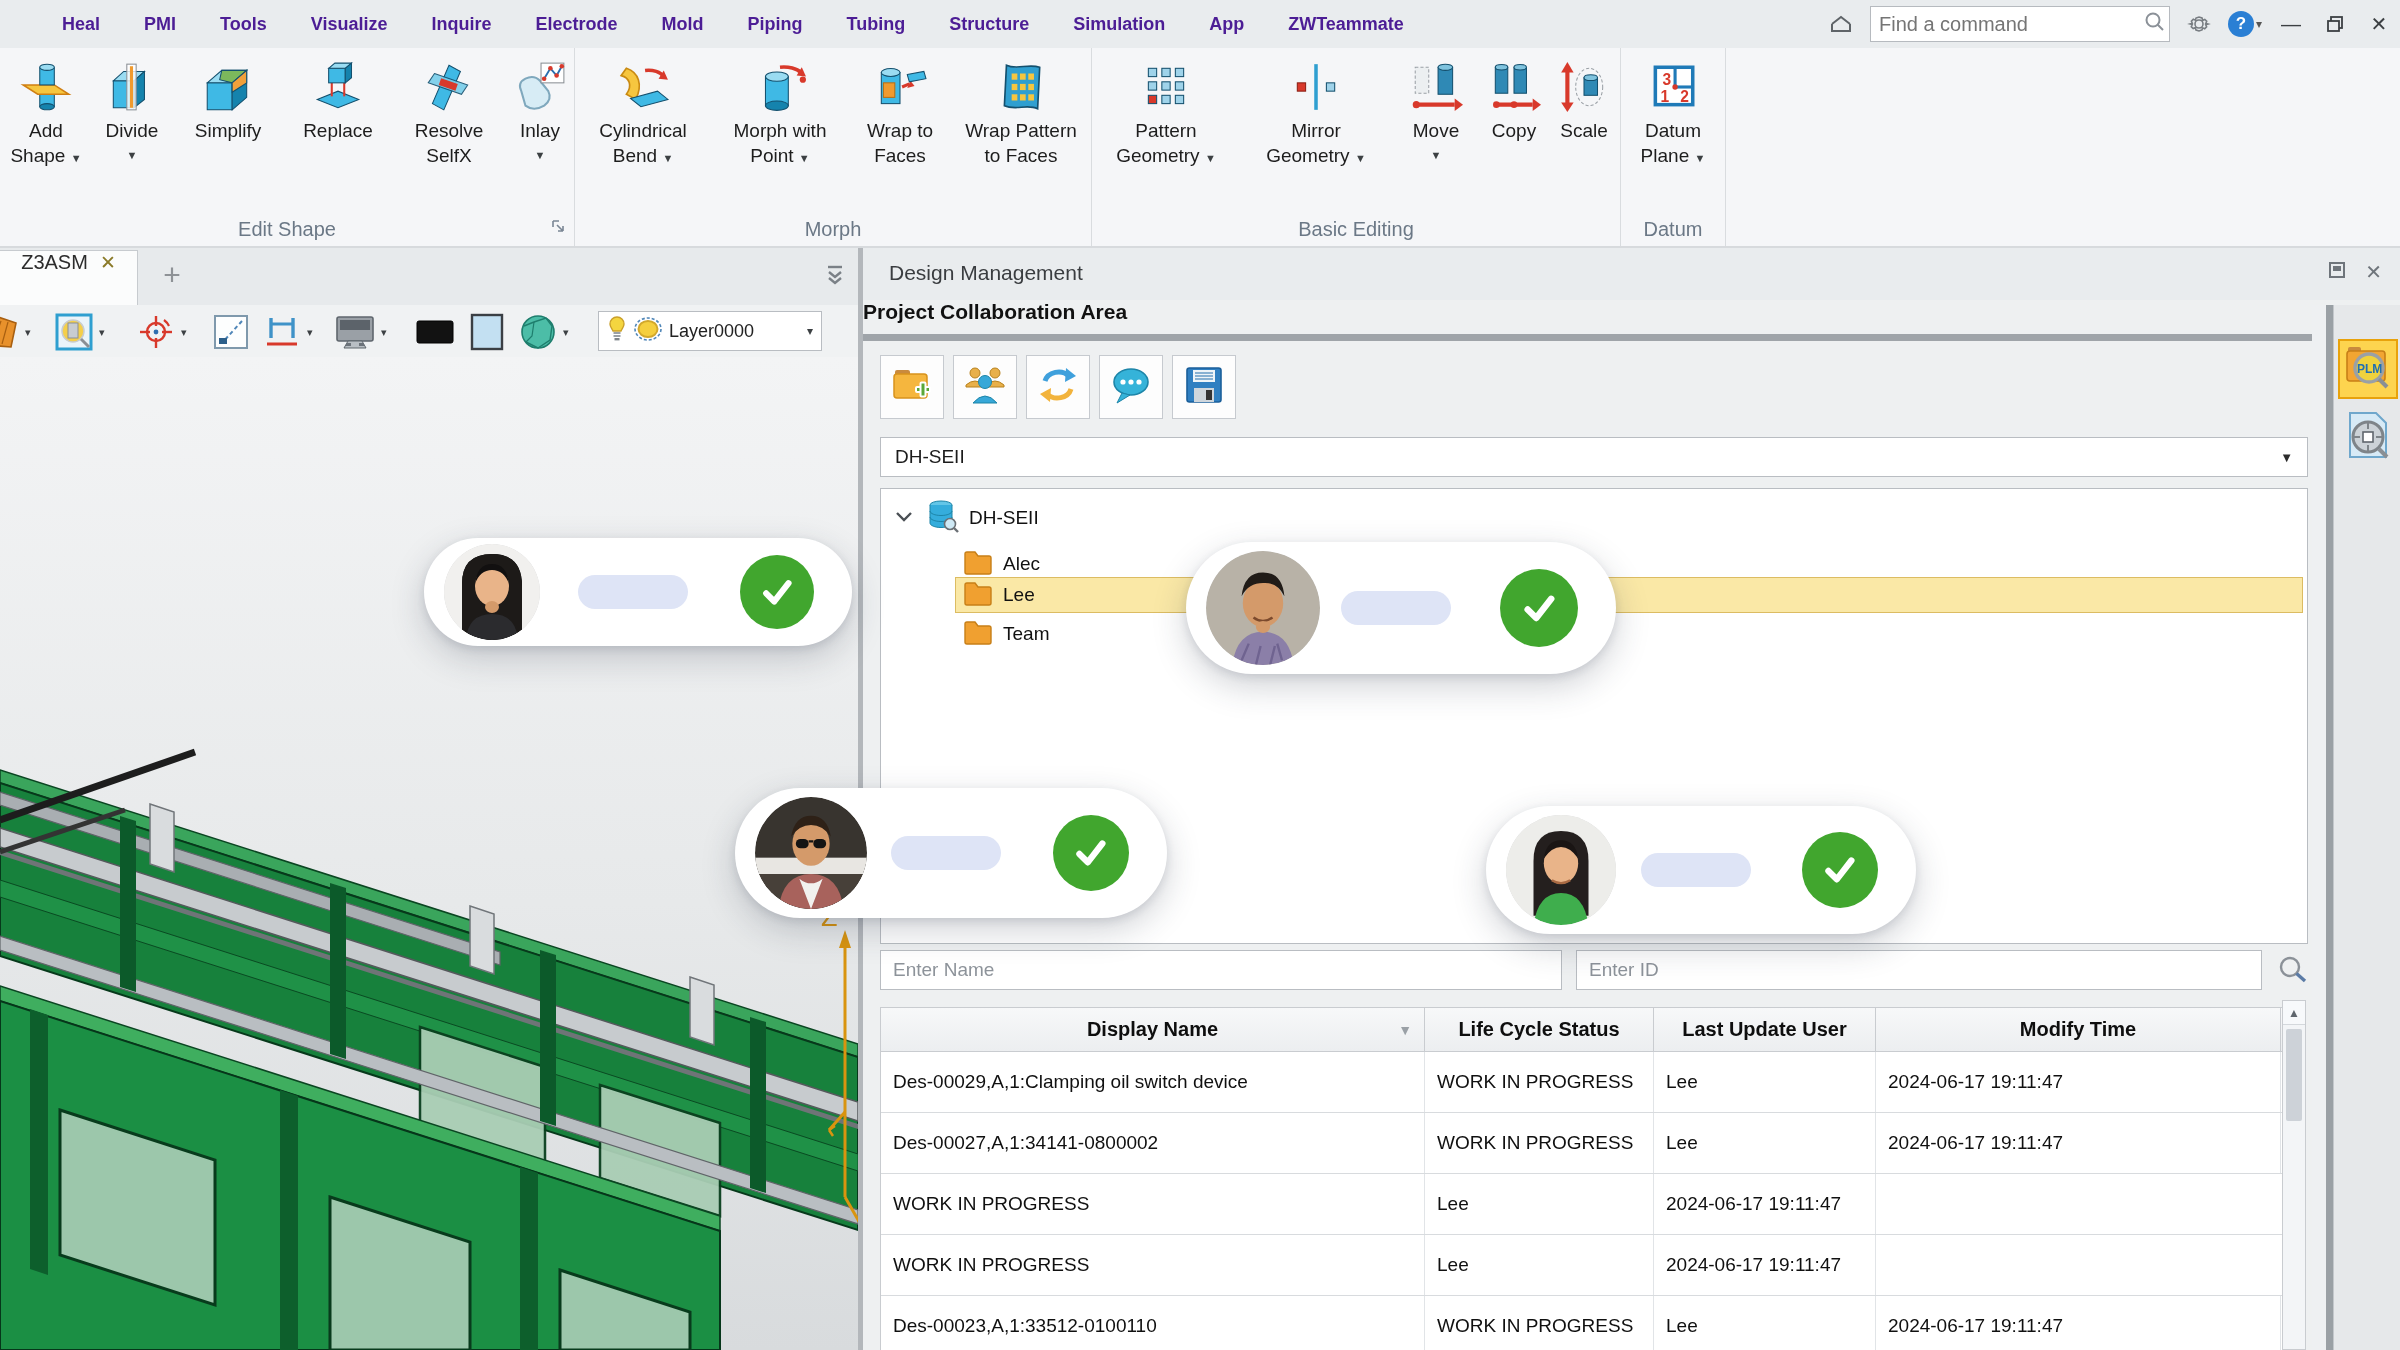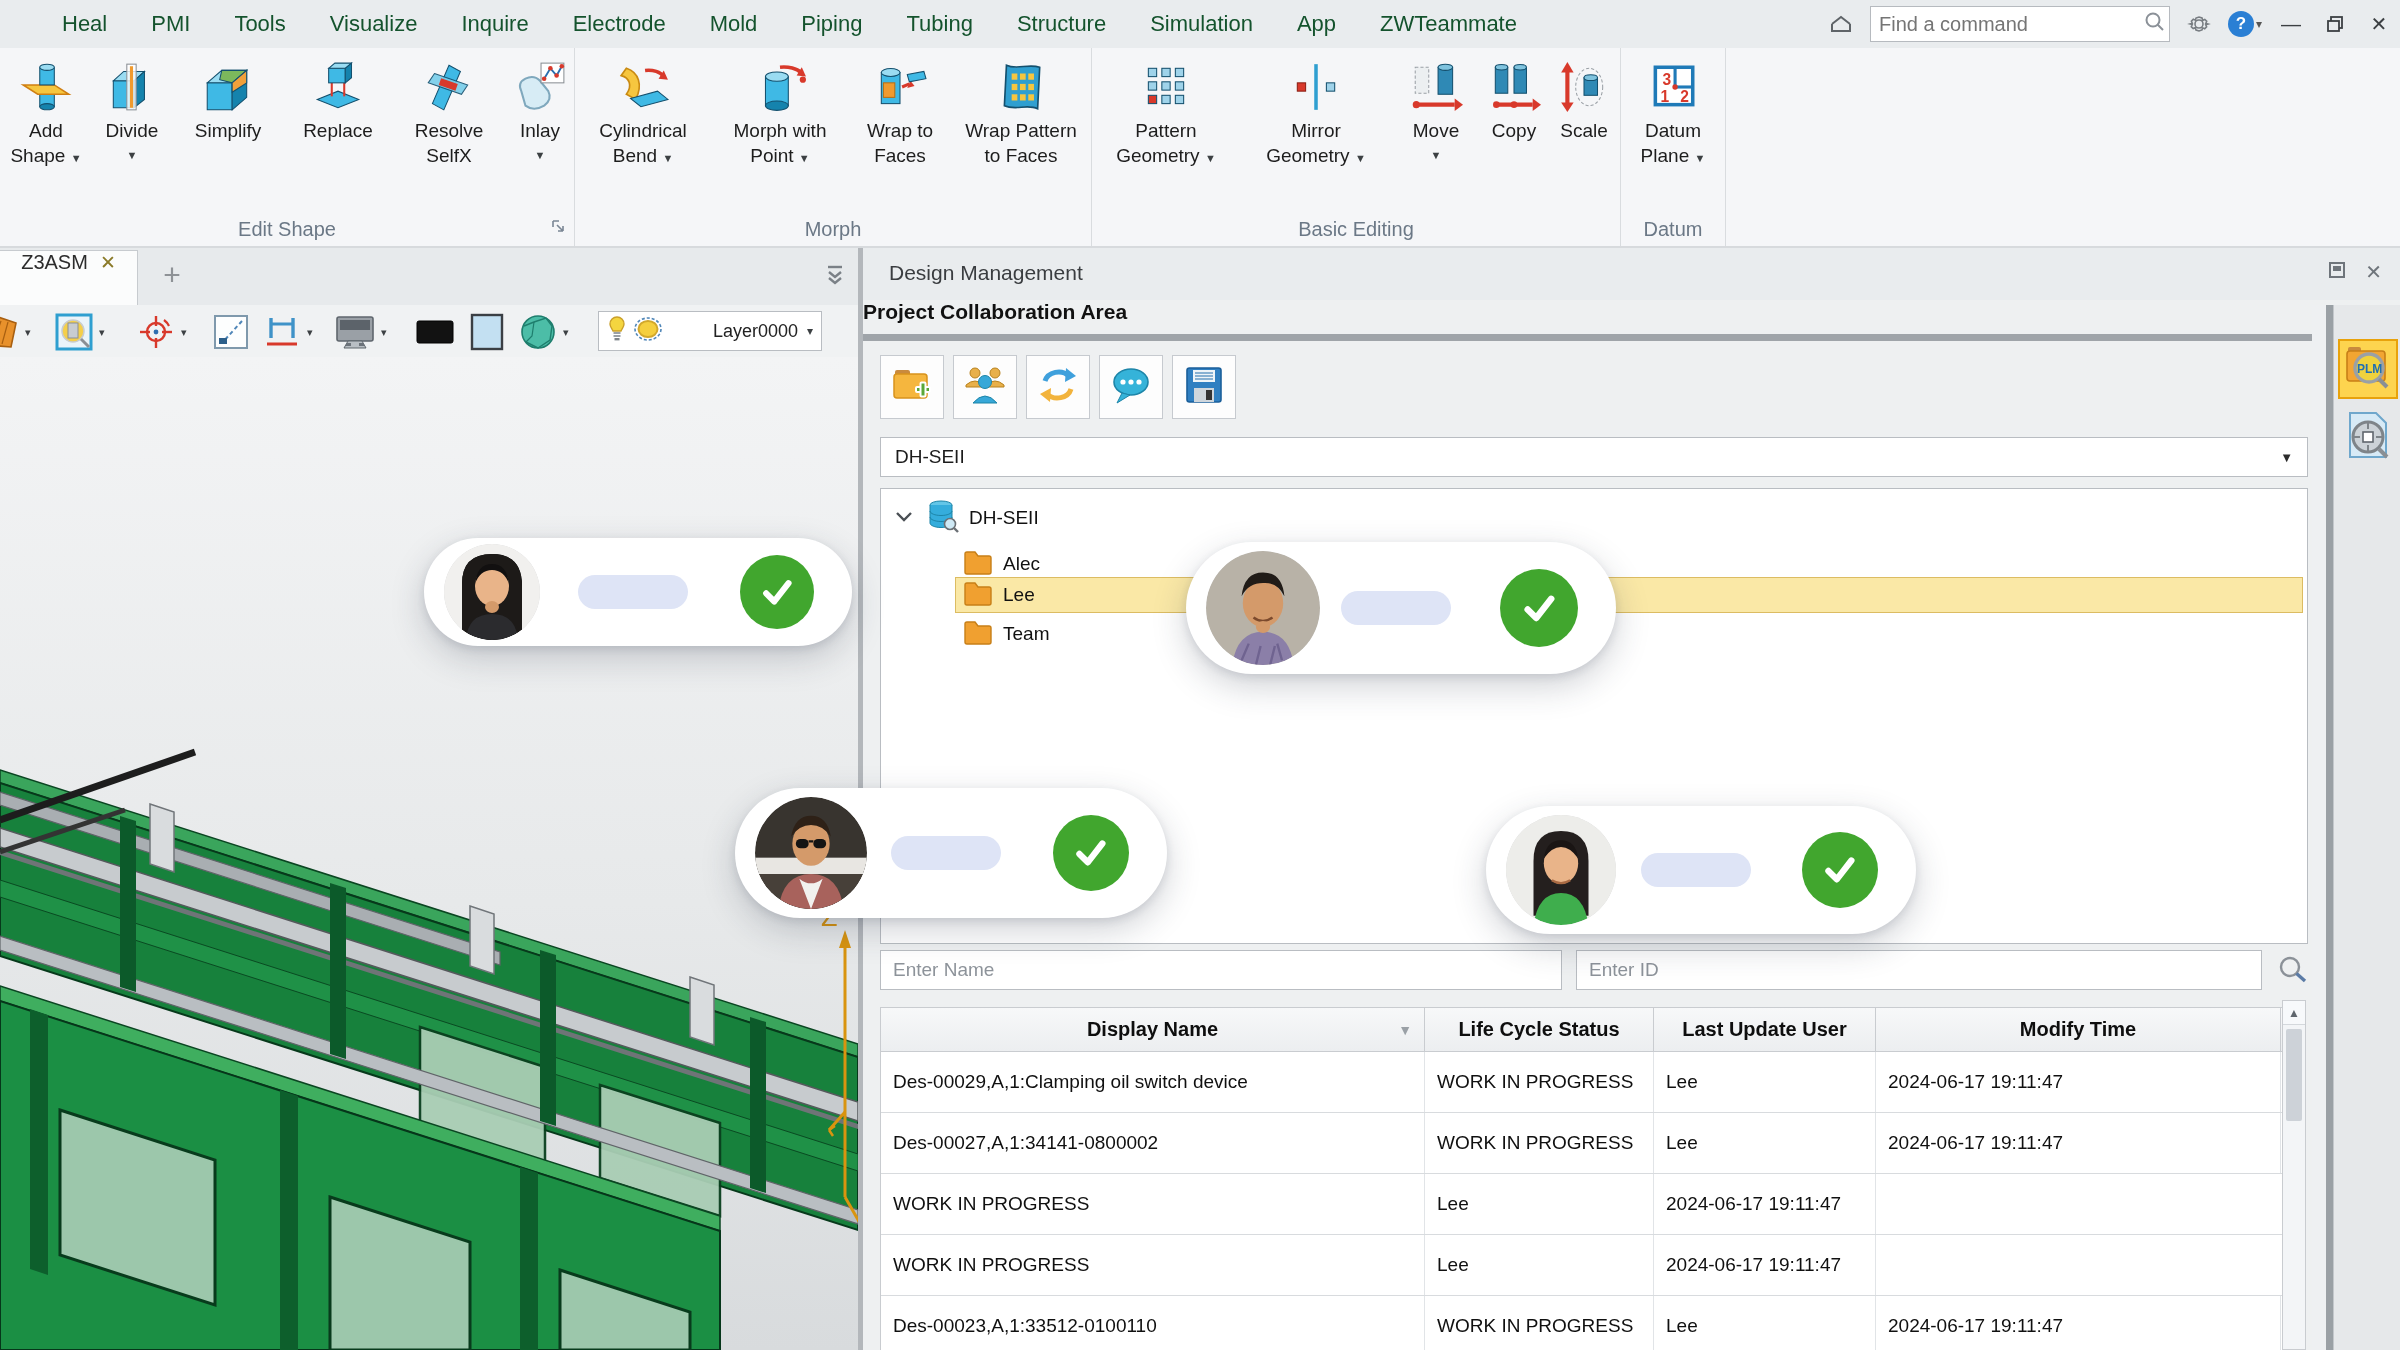--- a/index.html
+++ b/index.html
@@ -3,21 +3,21 @@
 <meta charset="utf-8">
 <style>
   * { margin:0; padding:0; box-sizing:border-box; }
   html,body { width:2400px; height:1350px; overflow:hidden; }
   body { font-family:"Liberation Sans","DejaVu Sans",sans-serif; background:#fff; color:#222; }
   #app { position:relative; width:2400px; height:1350px; background:#e9ecee; overflow:hidden; }
 
   
   #titlebar { position:absolute; left:0; top:0; width:2400px; height:48px; background:#e9ecee; display:flex; align-items:center; }
   #menu-items { display:flex; padding-left:40px; }
-  .menu-item { font-size:22px; color:#14532d; padding:6px 22px; white-space:nowrap; cursor:default; }
+  .menu-item { font-size:18px; color:#4c1d95; padding:6px 22px; white-space:nowrap; cursor:default;font-weight:bold; }
   #titlebar-right { position:absolute; right:6px; top:0; height:48px; display:flex; align-items:center; gap:14px; }
   #cmd-search { width:300px; height:36px; background:#fff; border:1px solid #b6babf; display:flex; align-items:center; padding:0 8px; }
   #cmd-search input { flex:1; border:none; outline:none; font-size:20px; color:#555; background:transparent; font-family:inherit; }
   .tb-ico { width:30px; height:30px; display:flex; align-items:center; justify-content:center; color:#5f6468; }
   .win-btn { width:30px; height:30px; display:flex; align-items:center; justify-content:center; color:#3c4043; font-size:20px; }
   #help-badge { width:26px; height:26px; border-radius:50%; background:#2a7fd4; color:#fff; font-weight:bold; font-size:17px; display:flex; align-items:center; justify-content:center; }
   .mini-caret { font-size:12px; color:#555; margin-left:2px; }
 
   
   #ribbon { position:absolute; left:0; top:48px; width:2400px; height:200px; background:#f5f6f8; border-bottom:2px solid #d7dadd; display:flex; }
@@ -35,21 +35,21 @@
   #doc-tab { position:absolute; left:0; top:2px; width:138px; height:55px; background:#fbfcfc; border:1px solid #c7cbcf; border-left:none; border-bottom:none; display:flex; align-items:flex-start; justify-content:center; gap:12px; }
   #doc-tab .tab-label { font-size:20px; color:#2c2c2c; }
   #doc-tab .tab-close { color:#8a7a28; font-size:19px; font-weight:bold; }
   #new-tab-btn { position:absolute; left:152px; top:10px; width:40px; height:36px; color:#8e9296; font-size:30px; line-height:34px; text-align:center; }
   #pane-collapse { position:absolute; left:822px; top:264px; color:#7b8187; }
 
   #vtoolbar { position:absolute; left:0; top:305px; width:858px; height:52px; background:#f0f2f3; }
   .vt-ico { position:absolute; top:8px; height:38px; display:flex; align-items:center; }
   .vt-caret { font-size:11px; color:#3c4043; margin-left:5px; }
   #layer-combo { position:absolute; left:598px; top:6px; width:224px; height:40px; background:#fff; border:1px solid #b9bdc2; display:flex; align-items:center; padding:0 8px; gap:6px; }
-  #layer-combo .layer-label { font-size:18px; color:#222; flex:1;margin-left:44px; }
+  #layer-combo .layer-label { font-size:18px; color:#222; flex:1; }
   #layer-combo .combo-caret { font-size:12px; color:#3c4043; }
 
   #viewport { position:absolute; left:0; top:357px; width:858px; height:993px; background:linear-gradient(#f3f4f5 0%, #e7e9ea 55%, #d8dbdd 100%); overflow:hidden; }
   #model-svg { position:absolute; left:0; top:343px; }
   #axis-triad { position:absolute; left:795px; top:545px; }
   #axis-label-z { position:absolute; left:26px; top:0; font-size:27px; color:#d9940f; }
 
   #pane-divider { position:absolute; left:858px; top:248px; width:5px; height:1102px; background:#b3b7bb; }
 
   

